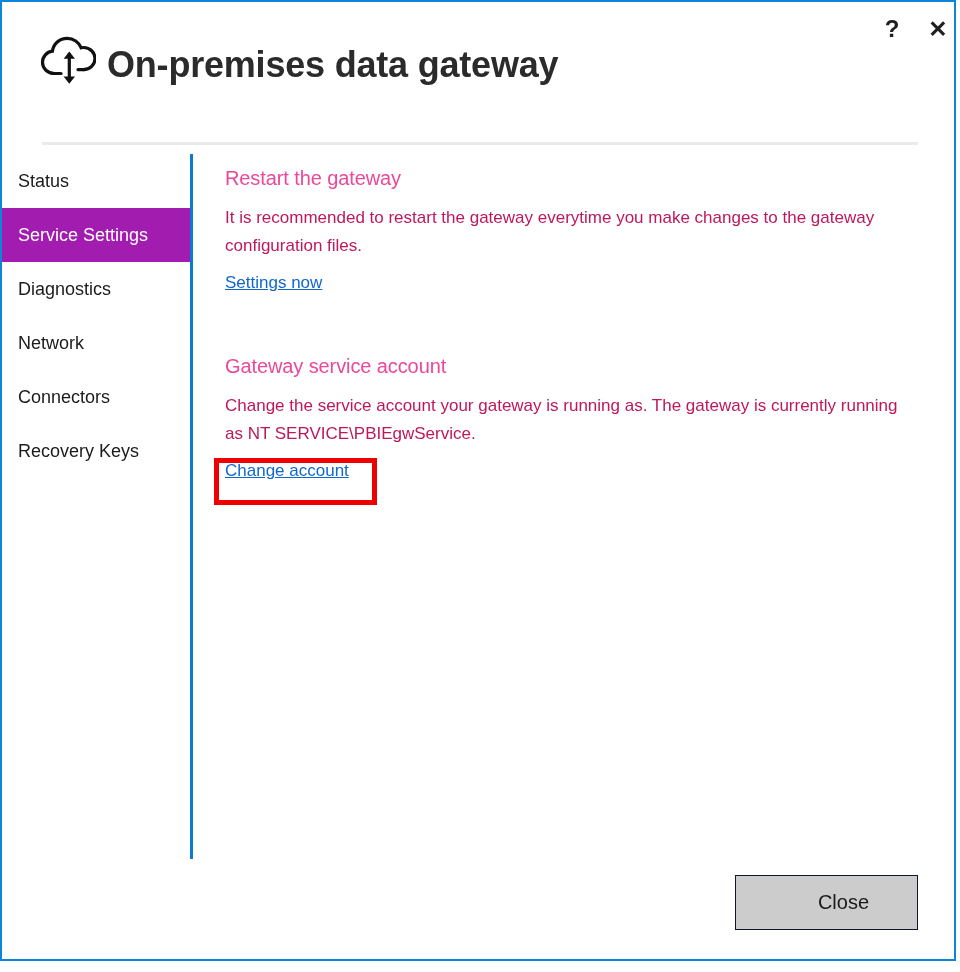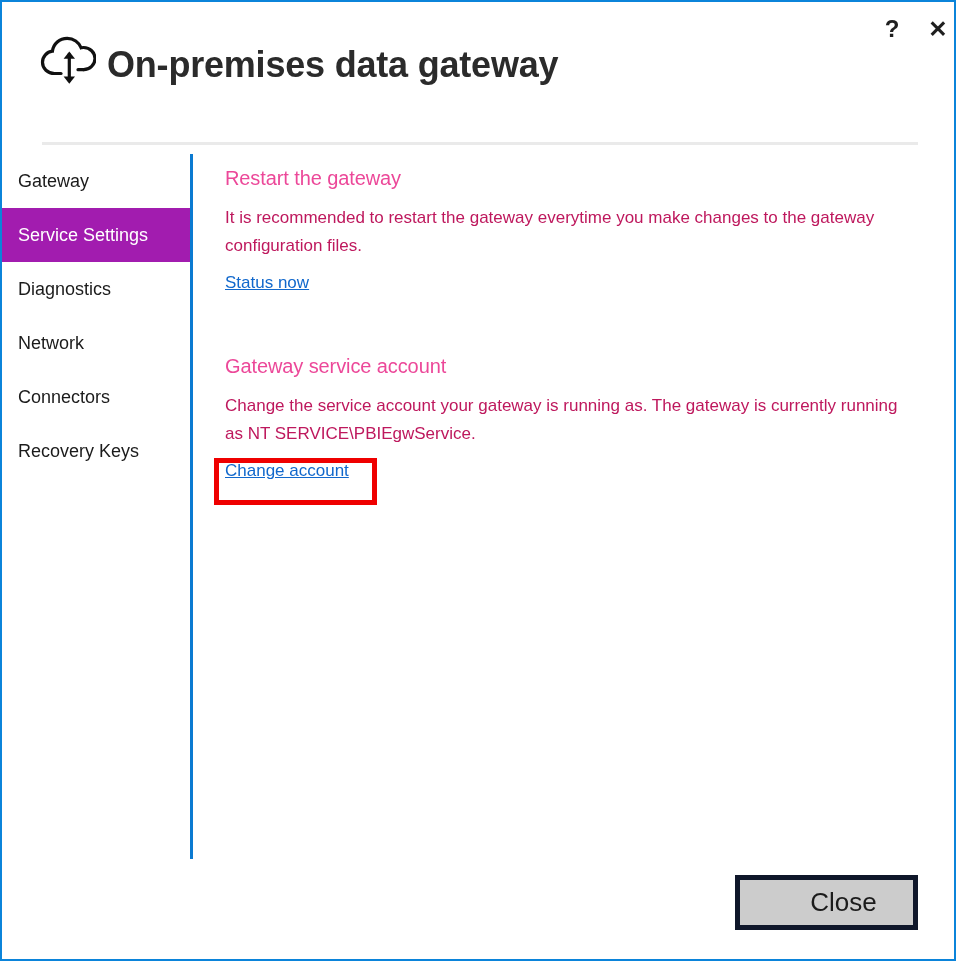--- a/index.html
+++ b/index.html
@@ -158,23 +158,23 @@
   }
 
   
   #close-action-button {
     position: absolute;
     left: 733px;
     top: 873px;
     width: 183px;
     height: 55px;
     background: #cccccc;
-    border: 5px solid #0f172a;
+    border: 1px solid #0f172a;
     color: #1b1b1b;
-    font-size: 26px;
+    font-size: 20px;
     font-family: "Liberation Sans", sans-serif;
     cursor: pointer;
     box-sizing: border-box;
     padding-left: 40px;
   }
 </style>
 </head>
 <body>
 
 <div id="window">
@@ -198,21 +198,21 @@
     <div id="app-title">On-premises data gateway</div>
 
     <div class="win-btn" id="help-button">?</div>
     <div class="win-btn" id="close-button">✕</div>
   </div>
 
   <div id="header-divider"></div>
 
   <div id="sidebar">
     <div class="nav-item">
-      <span>Gateway</span>
+      <span>Status</span>
     </div>
     <div class="nav-item selected">
       <span>Service Settings</span>
     </div>
     <div class="nav-item">
       <span>Diagnostics</span>
     </div>
     <div class="nav-item">
       <span>Network</span>
     </div>
@@ -224,21 +224,21 @@
     </div>
   </div>
 
   <div id="sidebar-divider"></div>
 
   <div id="content">
 
     <div id="restart-section">
       <h2 class="section-heading">Restart the gateway</h2>
       <p class="section-body">It is recommended to restart the gateway everytime you make changes to the gateway configuration files.</p>
-      <a class="section-link">Status now</a>
+      <a class="section-link">Settings now</a>
     </div>
 
     <div id="account-section">
       <h2 class="section-heading">Gateway service account</h2>
       <p class="section-body">Change the service account your gateway is running as. The gateway is currently running as NT SERVICE\PBIEgwService.</p>
       <a class="section-link">Change account</a>
     </div>
 
   </div>
 

